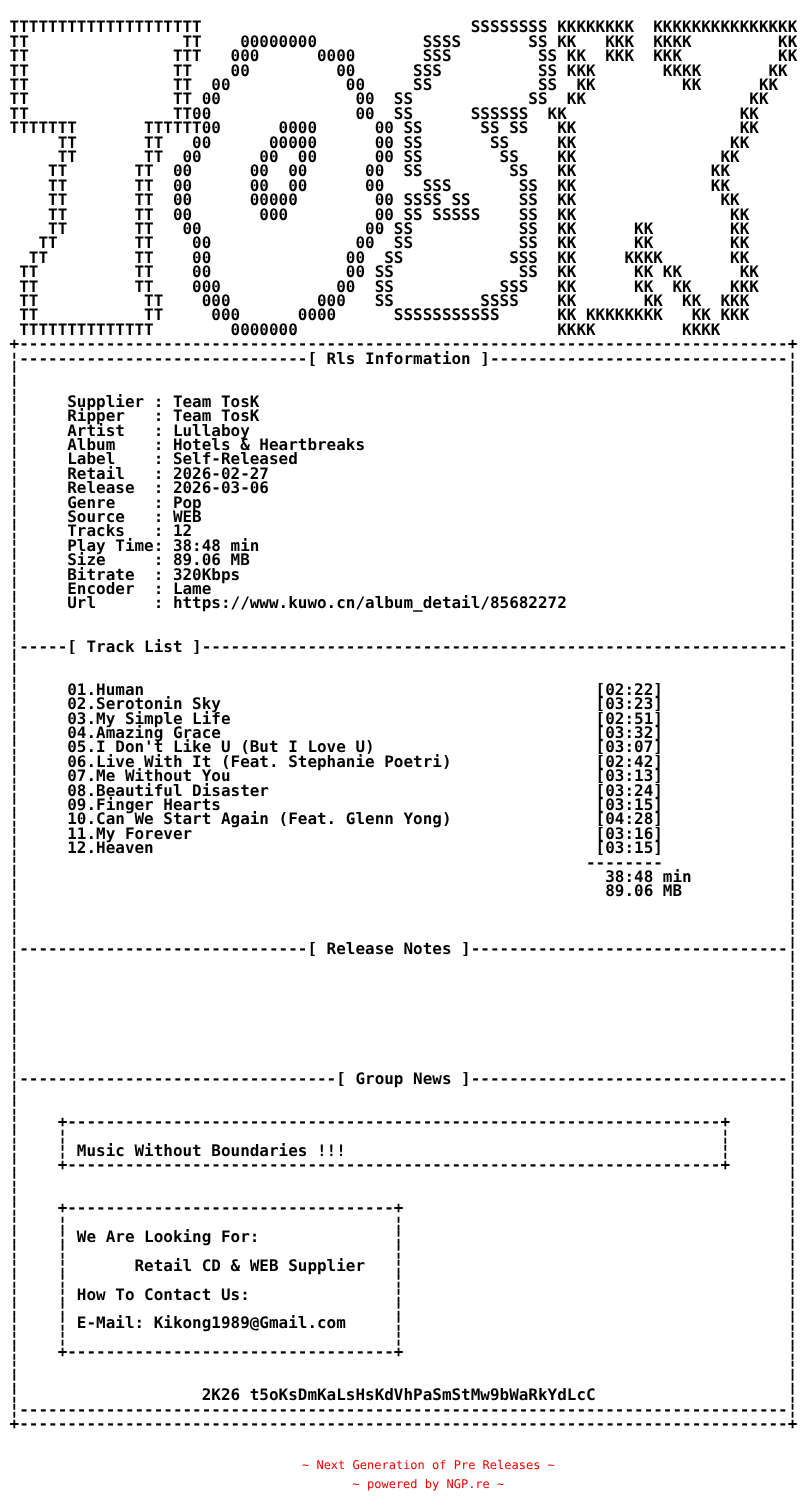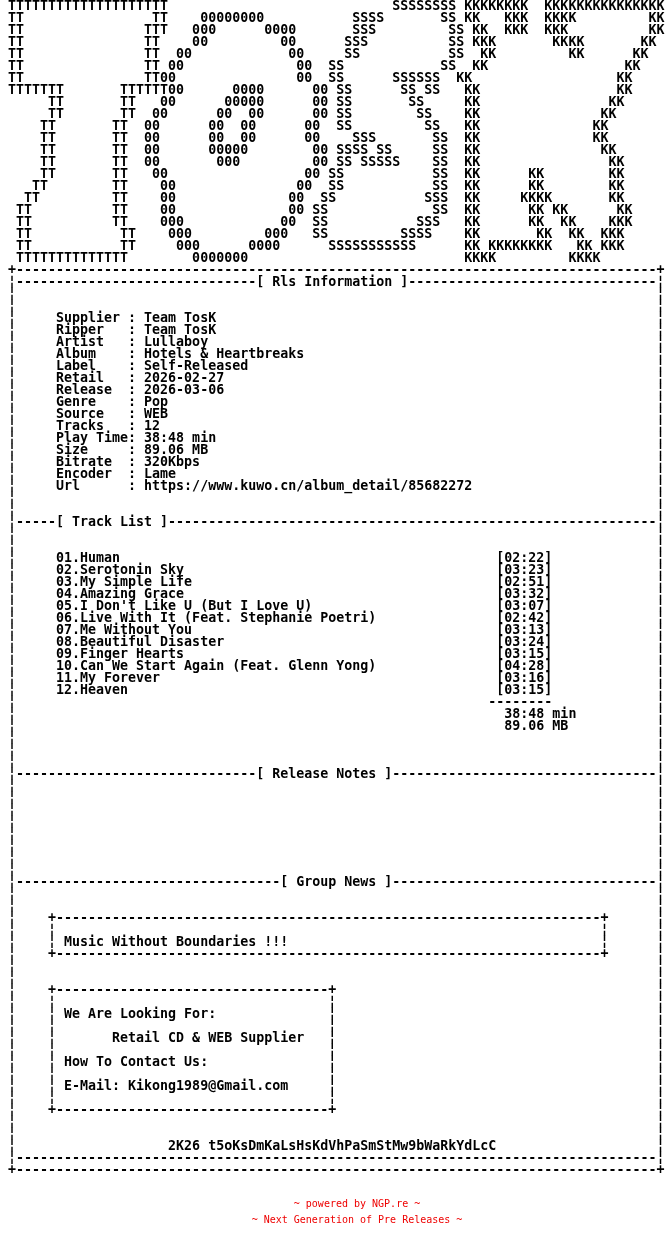--- a/index.html
+++ b/index.html
@@ -6,21 +6,21 @@
   .page{
     width:672px;height:1260px;background:#ffffff;overflow:hidden;
     font-family:"DejaVu Sans Mono","Liberation Mono",monospace;
   }
   pre.nfo{
     margin:0;padding:0 0 0 8px;
     font-family:"DejaVu Sans Mono","Liberation Mono",monospace;
     font-size:13.3px;line-height:12px;font-weight:bold;color:#000000;
     white-space:pre;letter-spacing:0;
   }
-  pre.art{padding-top:0;}
+  pre.art{padding-top:18px;}
   .red-footer{
     margin-top:20px;width:672px;box-sizing:border-box;padding-left:42px;
     text-align:center;color:#ee0000;
     font-family:"DejaVu Sans Mono","Liberation Mono",monospace;
     font-size:10px;line-height:16px;font-weight:normal;
   }
 </style>
 </head>
 <body>
 
@@ -117,16 +117,16 @@
 ¦    ¦                                  ¦                                        ¦
 ¦    ¦ E-Mail: Kikong1989@Gmail.com     ¦                                        ¦
 ¦    ¦                                  ¦                                        ¦
 ¦    +----------------------------------+                                        ¦
 ¦                                                                                ¦
 ¦                                                                                ¦
 ¦                   2K26 t5oKsDmKaLsHsKdVhPaSmStMw9bWaRkYdLcC                    ¦
 ¦--------------------------------------------------------------------------------¦
 +--------------------------------------------------------------------------------+</pre>
   <div class="red-footer">
+    <div>~ Next Generation of Pre Releases ~</div>
     <div>~ powered by NGP.re ~</div>
-    <div>~ Next Generation of Pre Releases ~</div>
   </div>
 </div>
 
 </body></html>

